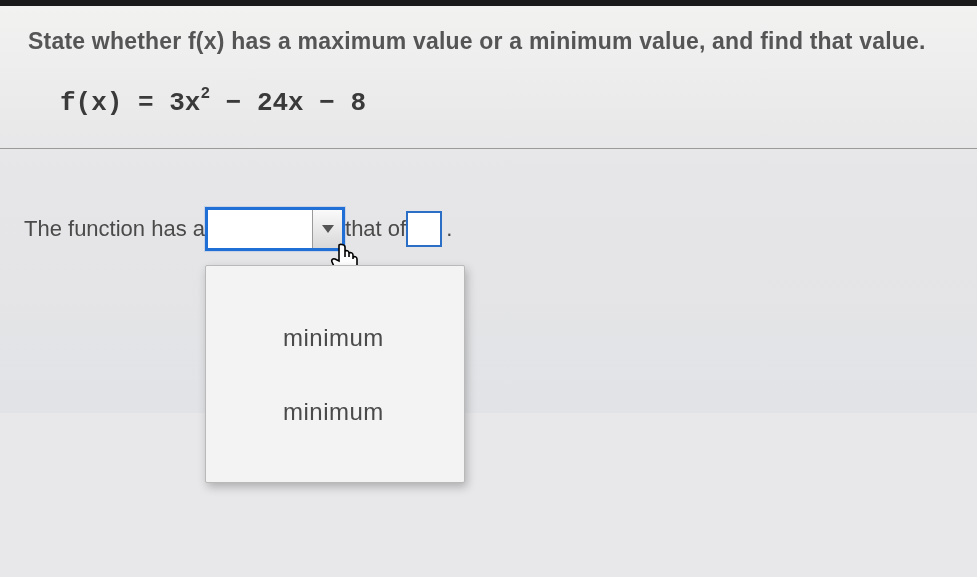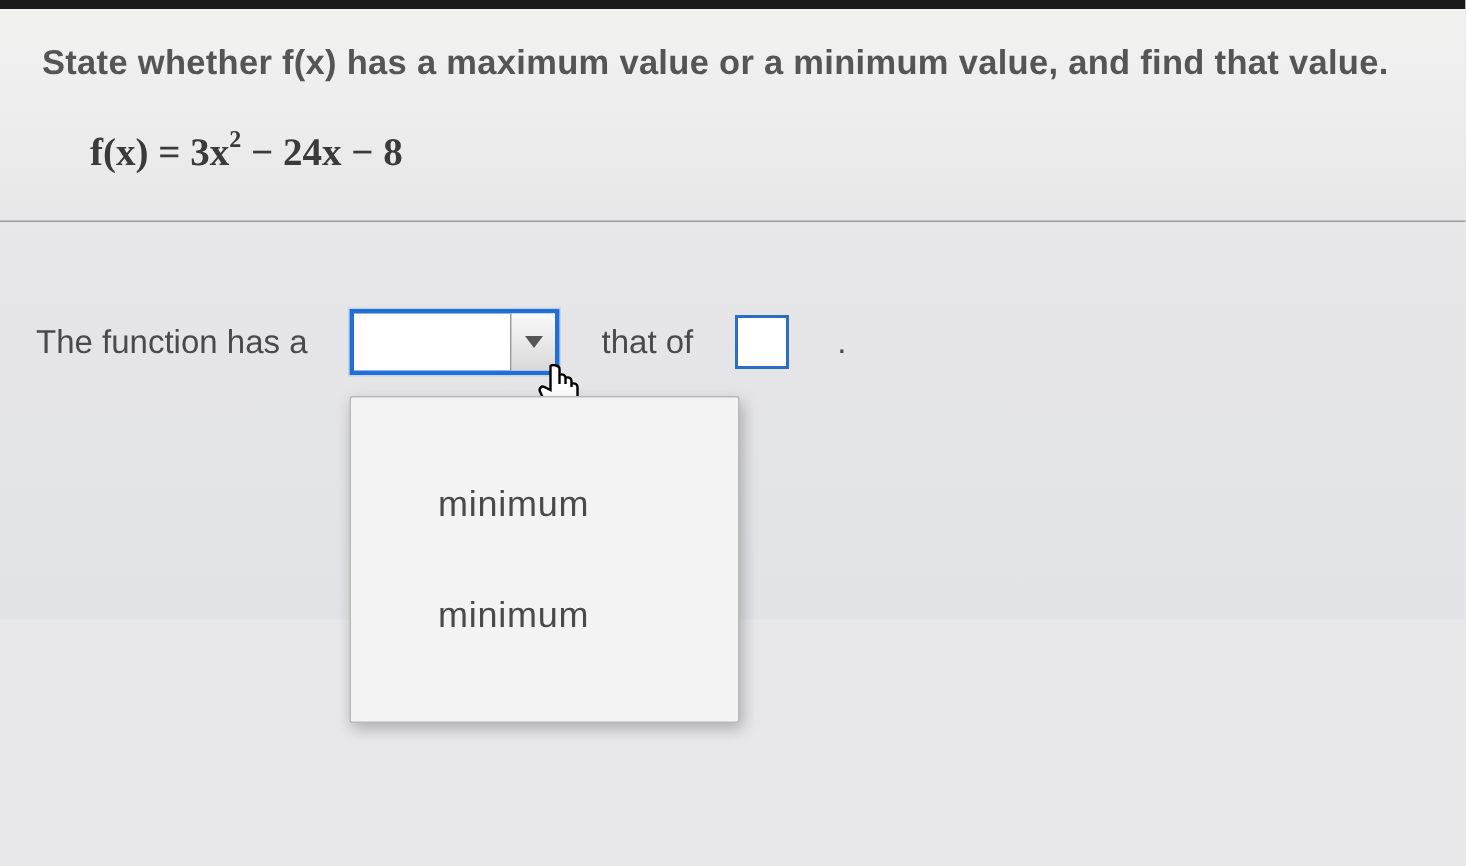--- a/index.html
+++ b/index.html
@@ -22,40 +22,40 @@
     font-size: 23px;
     font-weight: 700;
     color: #555;
     letter-spacing: .2px;
   }
   .equation {
     padding: 24px 0 30px 60px;
     font-size: 26px;
     font-weight: 600;
     color: #3a3a3a;
-    font-family: Liberation Serif, serif;
+    font-family: Liberation Mono, monospace;
   }
   .equation sup {
     font-size: 16px;
     vertical-align: super;
     position: relative;
     top: -2px;
   }
   .divider {
     border: none;
     border-top: 1px solid #9b9b9b;
     margin: 0 0 0 0;
   }
   .answer-row {
     display: flex;
     align-items: center;
     padding: 58px 0 0 24px;
     font-size: 22px;
     color: #4a4a4a;
-    gap: 28px;
+    gap: 0;
     position: relative;
   }
   .combo-wrap {
     position: relative;
     display: inline-block;
   }
   .combo {
     width: 140px;
     height: 44px;
     border: 3px solid #1f6fd6;
@@ -95,20 +95,21 @@
     border: 1px solid #b9b9b9;
     border-radius: 2px;
     box-shadow: 2px 4px 10px rgba(0,0,0,.25);
     padding: 38px 0 36px 0;
   }
   .dropdown .opt {
     padding: 20px 0 20px 58px;
     font-size: 24px;
     color: #4a4a4a;
     letter-spacing: .5px;
+    margin-left: 19px;
   }
   .dropdown .opt + .opt { padding-top: 26px; }
   
   .cursor {
     position: absolute;
     left: 120px;
     top: 34px;
     width: 36px;
     height: 40px;
     pointer-events: none;

